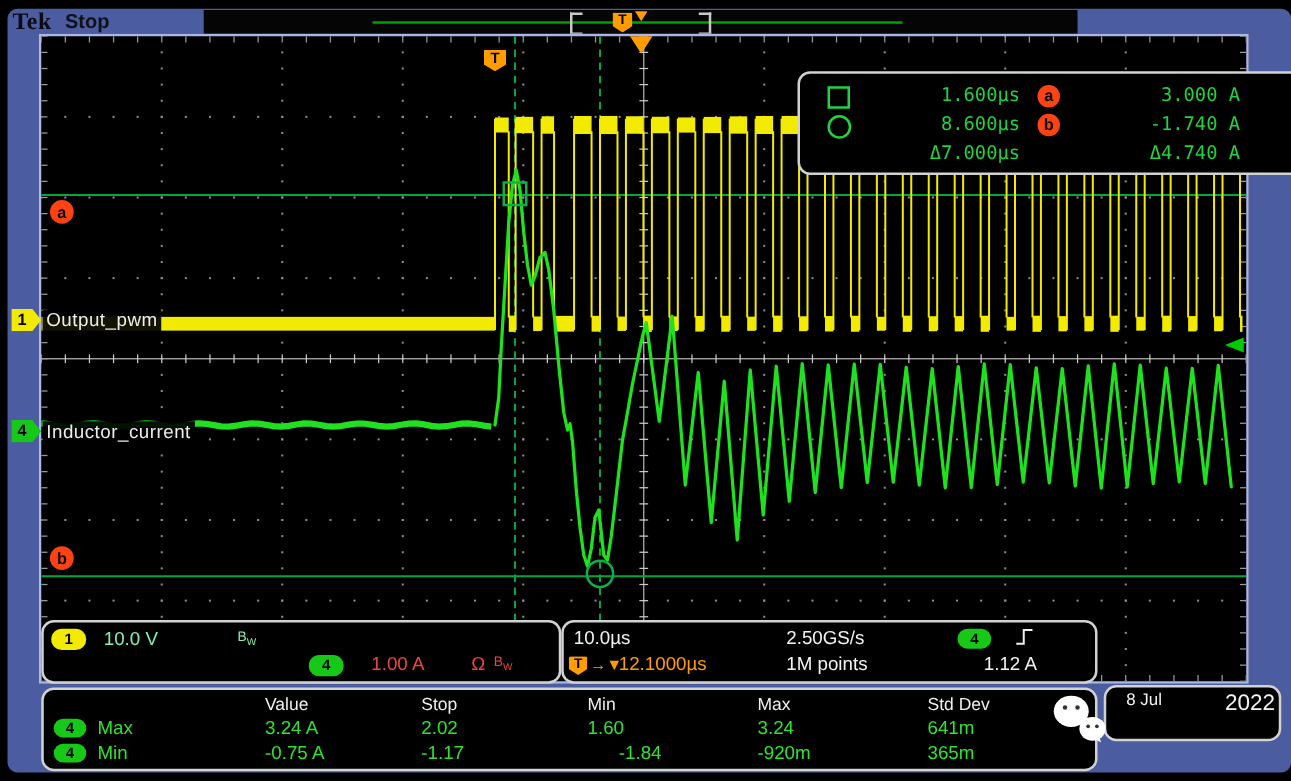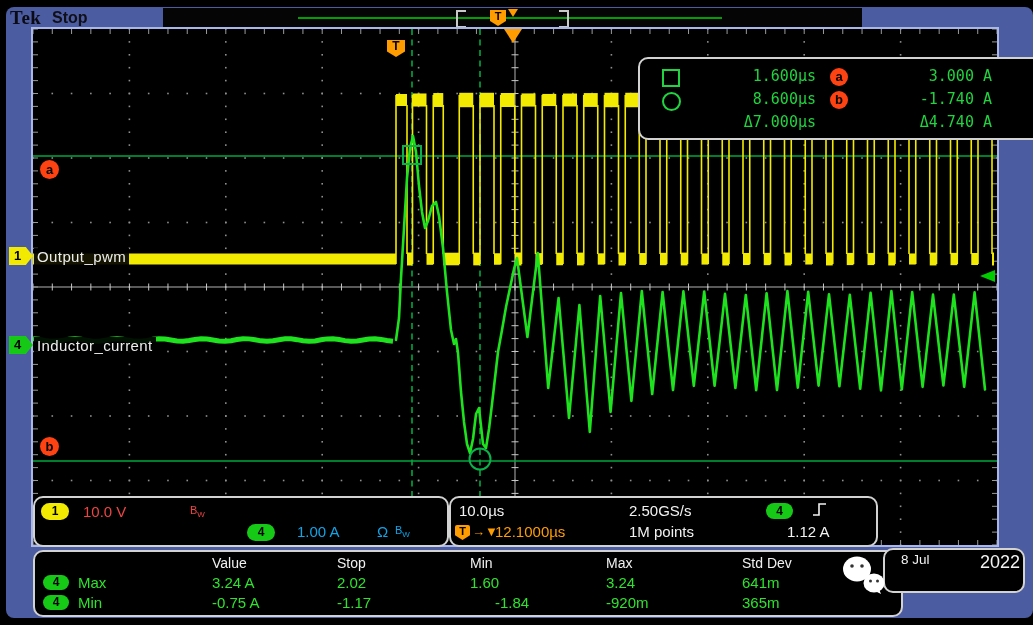--- a/index.html
+++ b/index.html
@@ -35,25 +35,25 @@
   
   .panel{background:#000;border:2px solid #d2d2d2;border-radius:10px;z-index:3;}
   #cursor-box{left:638px;top:57px;width:408px;height:79px;}
   .cr-row{position:absolute;height:22px;font:400 15px "DejaVu Sans Mono",monospace;color:#1fd43f;}
   .cr-time{position:absolute;width:110px;right:232px;text-align:right;}
   .cr-amp{position:absolute;width:120px;right:56px;text-align:right;}
   .cr-icon{position:absolute;left:22px;}
   
   #chan-box{left:33px;top:496px;width:412px;height:47px;}
   #horiz-box{left:449px;top:496px;width:425px;height:47px;}
-  #meas-box{left:33px;top:550px;width:841px;height:63px;padding-left:25px;}
+  #meas-box{left:33px;top:550px;width:841px;height:63px;}
   #date-box{left:883px;top:548px;width:138px;height:41px;}
   .pill{border-radius:9px;color:#000;font:700 12px "Liberation Sans",sans-serif;text-align:center;}
-  .yellow-t{color:#ef4444;font:400 15px "Liberation Sans",sans-serif;}
-  .green-t{color:#0ea5e9;font:400 15px "Liberation Sans",sans-serif;}
+  .yellow-t{color:#86efac;font:400 15px "Liberation Sans",sans-serif;}
+  .green-t{color:#ef4444;font:400 15px "Liberation Sans",sans-serif;}
   .white-t{color:#f2f2f2;font:400 15px "Liberation Sans",sans-serif;}
   .orange-t{color:#ff9d00;font:400 15px "Liberation Sans",sans-serif;}
   .bw{font-size:11px;}.bw sub{font-size:8px;}
   .meas-head{position:absolute;top:3px;color:#f0f0f0;font:400 14px "Liberation Sans",sans-serif;}
   .meas-val{position:absolute;color:#2ee22e;font:400 15px "Liberation Sans",sans-serif;}
   #watermark{left:884px;top:558px;width:142px;color:#fff;font:700 27px "DejaVu Sans",sans-serif;
              letter-spacing:1px;z-index:4;text-shadow:1px 1px 2px rgba(0,0,0,0.7);line-height:30px;}
   #wechat{left:839px;top:552px;z-index:4;}
 </style>
 </head>

